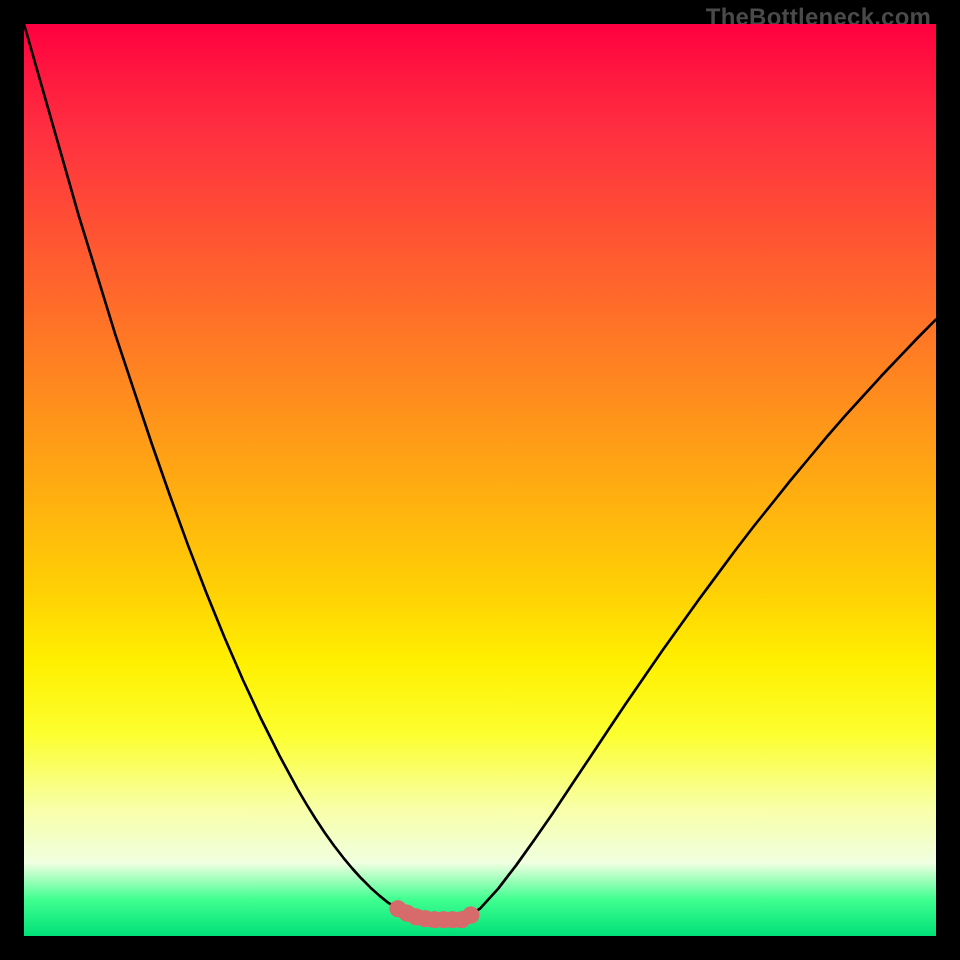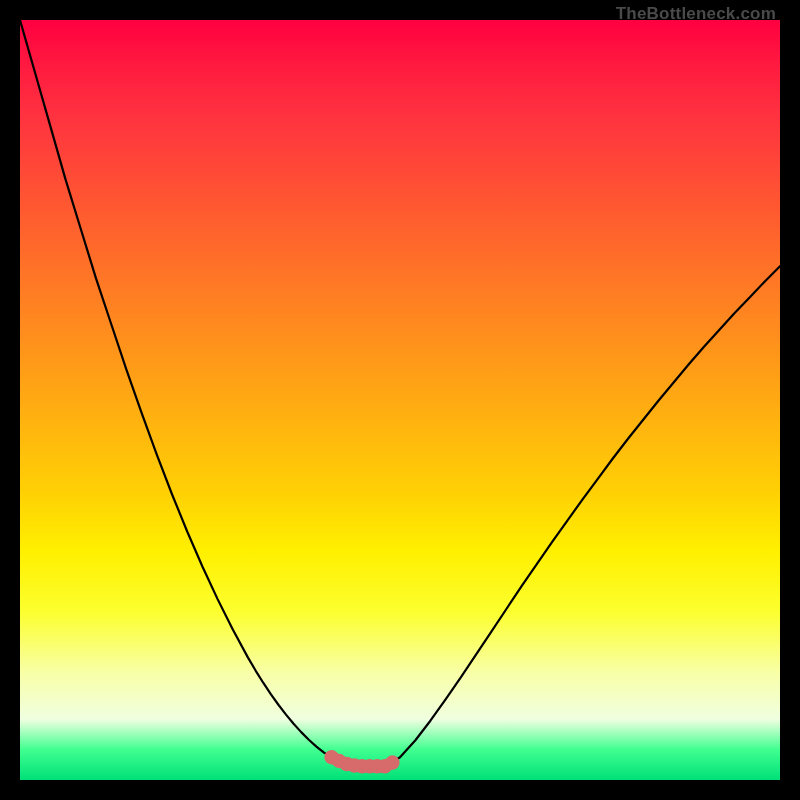--- a/index.html
+++ b/index.html
@@ -37,21 +37,21 @@
       #f0ffe0 92%,
       #40ff90 96%,
       #00e078 100%
     );
   }
   .watermark {
     position: absolute;
     top: 4px;
     right: 24px;
     font-family: Arial, Helvetica, sans-serif;
-    font-size: 17px;
+    font-size: 20px;
     font-weight: 600;
     color: #4a4a4a;
     letter-spacing: 0.2px;
   }
   svg.curve {
     position: absolute;
     inset: 0;
     width: 100%;
     height: 100%;
   }

